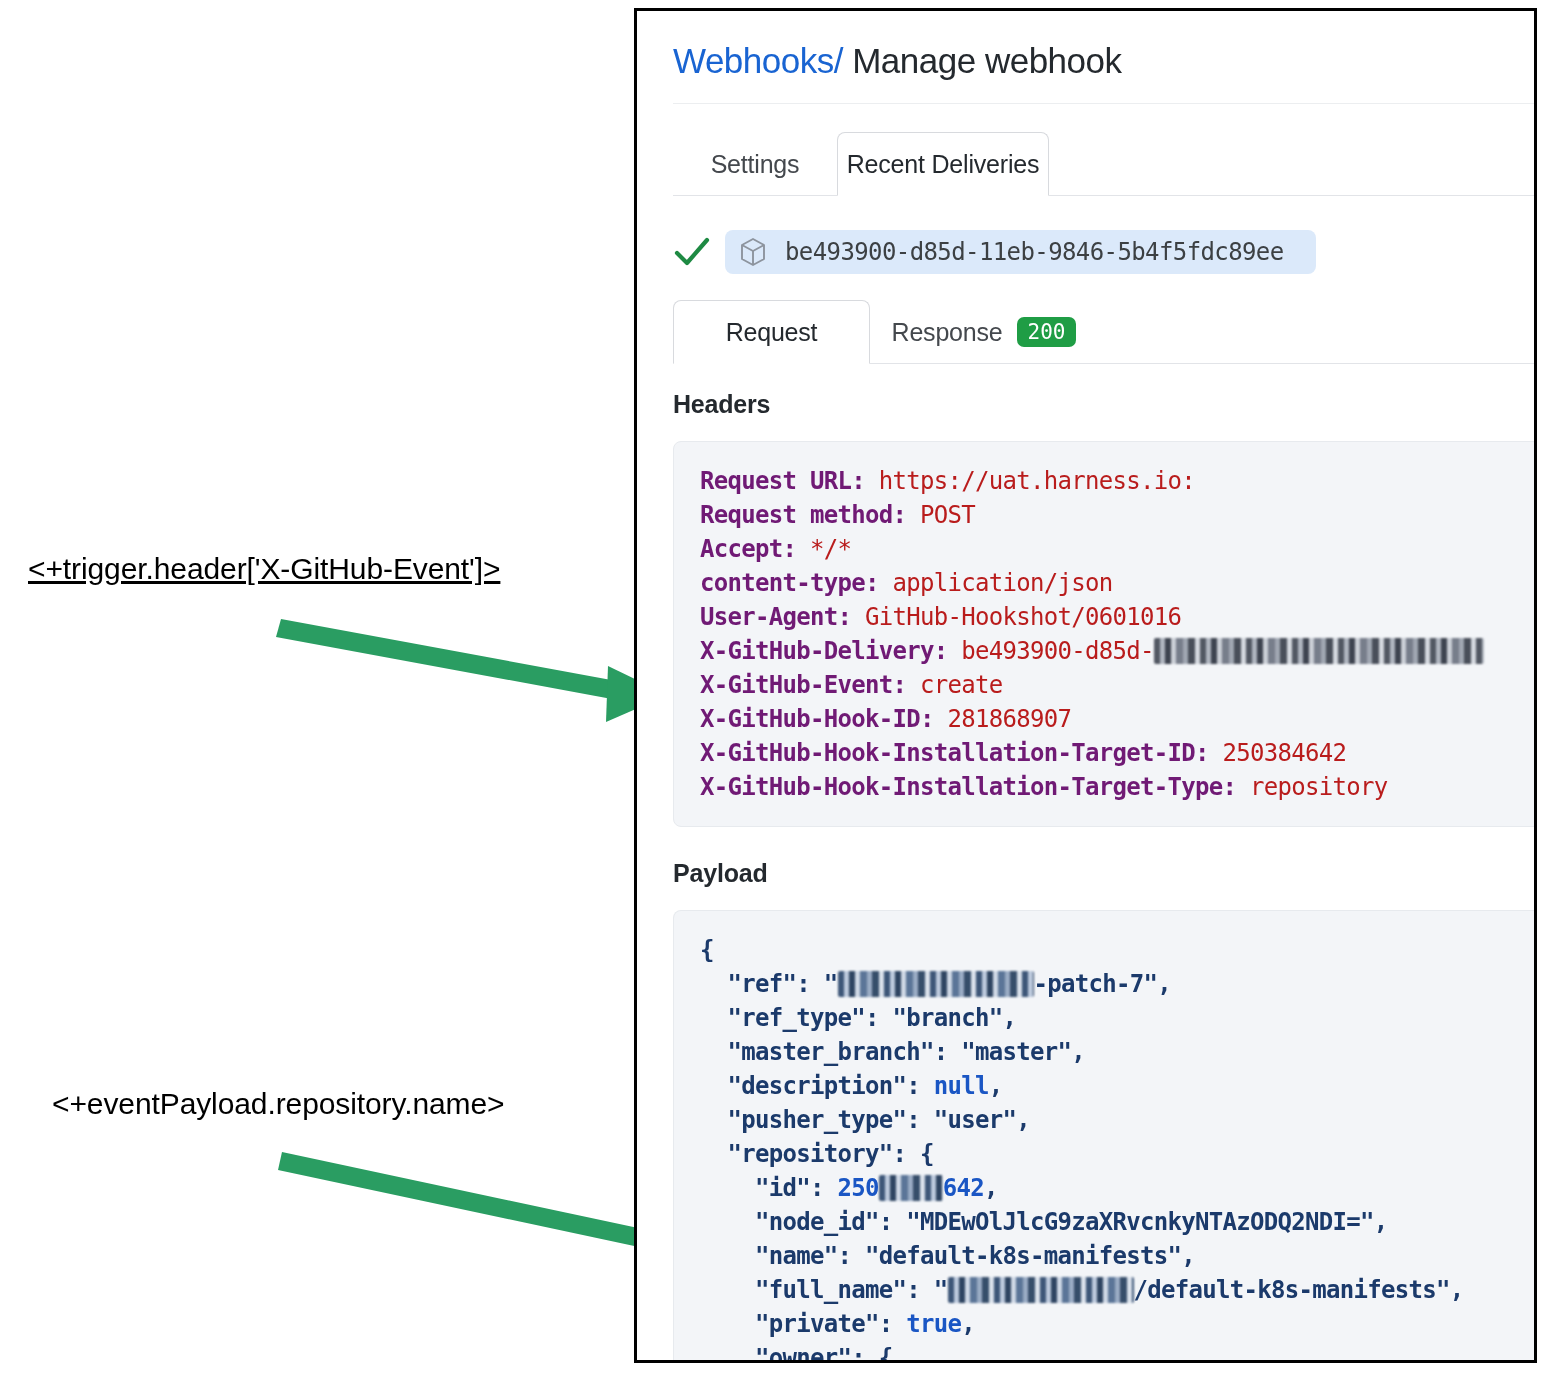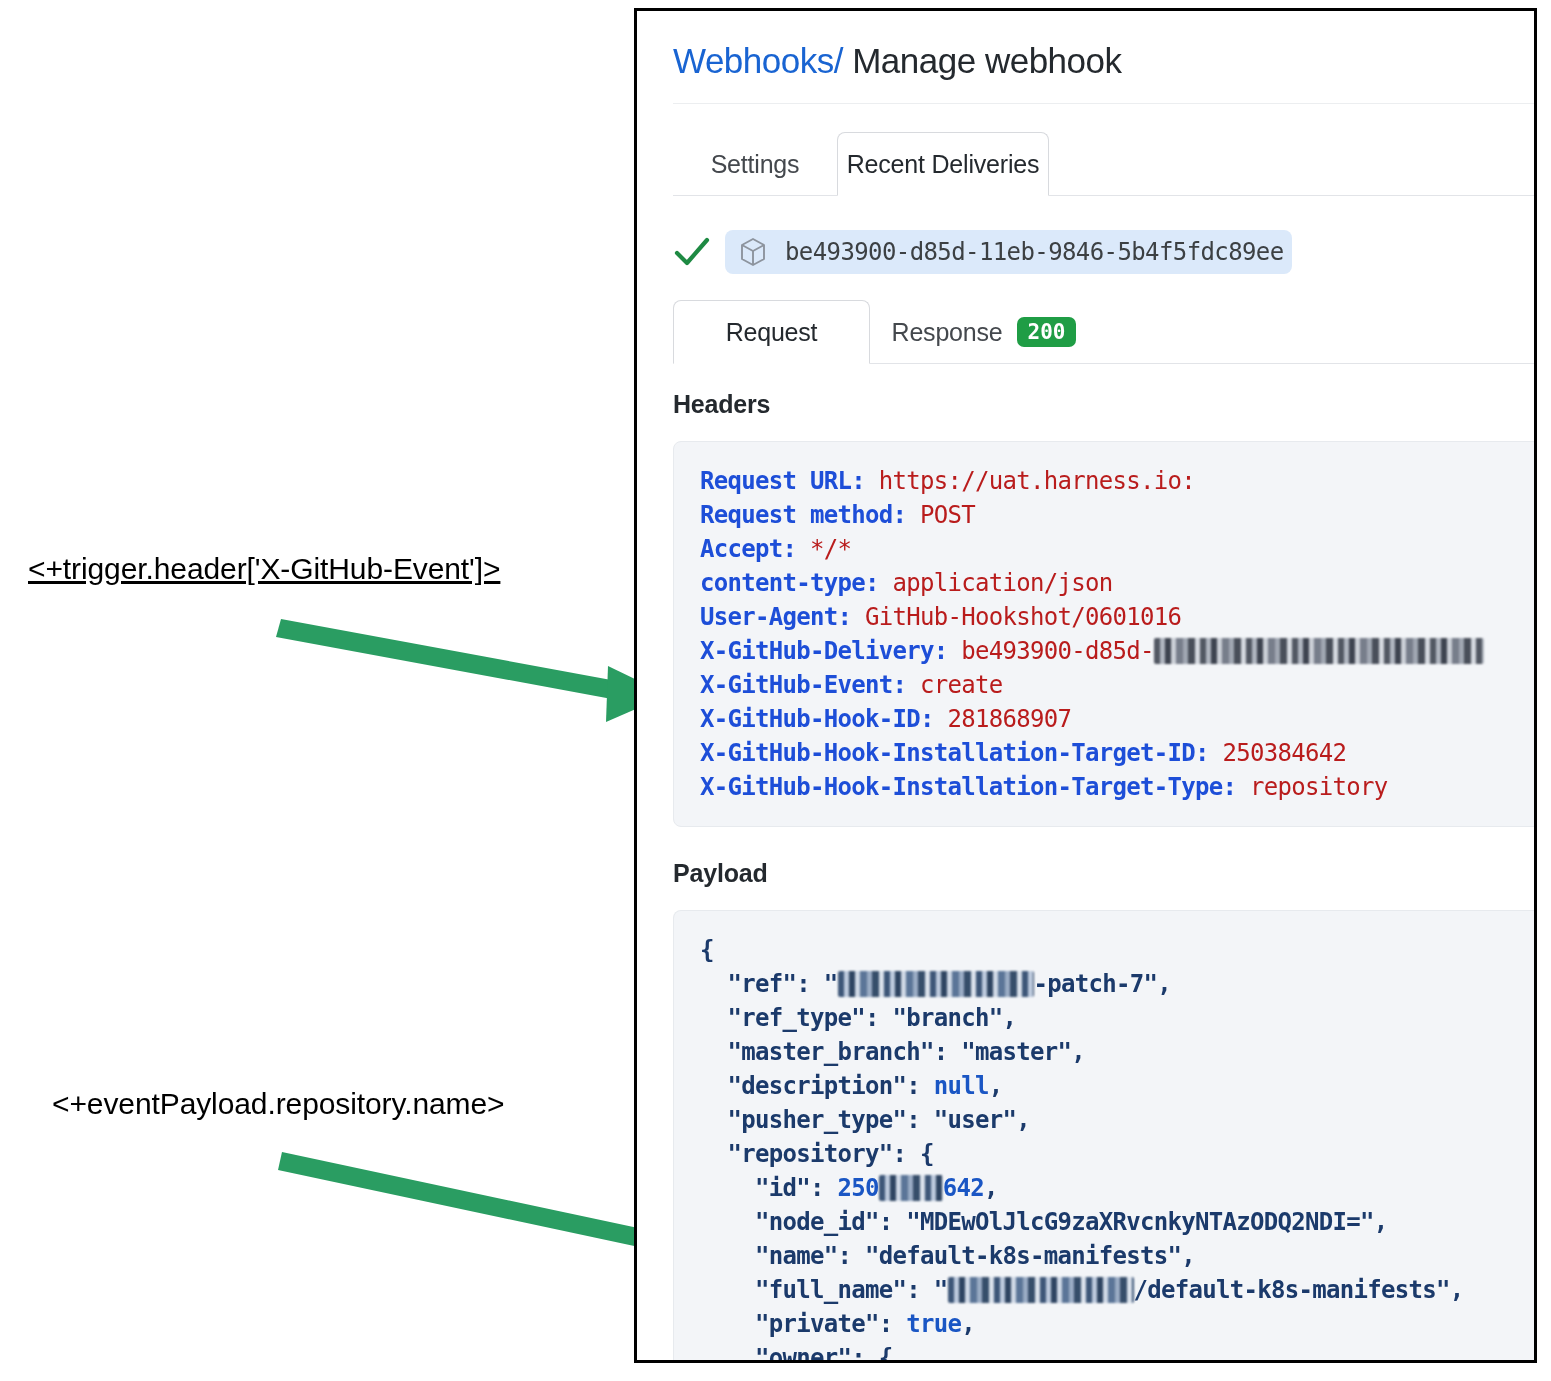--- a/index.html
+++ b/index.html
@@ -96,21 +96,21 @@
     display:flex;align-items:center;
     margin:34px 0 0 36px;
     height:44px;
   }
   .check-icon{width:38px;height:34px;flex:0 0 auto;}
   .delivery-chip{
     display:flex;align-items:center;
     background:#dbe9fa;
     border-radius:8px;
     height:44px;
-    padding:0 8px 0 14px;
+    padding:0 32px 0 14px;
     margin-left:14px;
     gap:18px;
   }
   .cube-icon{width:28px;height:30px;flex:0 0 auto;}
   .delivery-id{
     font-family:"DejaVu Sans Mono", monospace;
     font-size:24px;
     color:#3c4043;
     letter-spacing:-0.6px;
     white-space:nowrap;
@@ -127,21 +127,21 @@
     position:absolute;left:0;bottom:0;width:1010px;height:1px;background:#e2e4e8;
   }
   #tab-request{left:0;width:197px;}
   #tab-response{left:182px;width:258px;padding:0 0 0 0;}
   .status-badge{
     display:inline-block;
     background:#1f9d45;
     color:#ffffff;
     font-family:"DejaVu Sans Mono", monospace;
     font-size:21px;
-    font-weight:bold;
+    font-weight:normal;
     border-radius:7px;
     padding:5px 11px 4px 11px;
     margin-left:14px;
     line-height:1;
     letter-spacing:0px;
   }
 
   
   .section-title{
     margin:26px 0 0 36px;
@@ -160,21 +160,21 @@
     width:980px;
     box-sizing:border-box;
     padding:22px 0 22px 26px;
     font-family:"DejaVu Sans Mono", monospace;
     font-size:24px;
     line-height:34px;
     color:#24292e;
     letter-spacing:-0.7px;
     white-space:pre;
   }
-  .hdr-key{font-weight:bold;color:#1d4ed8;}
+  .hdr-key{font-weight:bold;color:#701a75;}
   .hdr-val{color:#b91c1c;}
   .redact{
     display:inline-block;
     vertical-align:-5px;
     height:26px;
     border-radius:2px;
     background:
       repeating-linear-gradient(90deg,
         #454b57 0 6px, #aab0bb 6px 11px, #2f3542 11px 17px,
         #c8ccd4 17px 22px, #6d7482 22px 29px, #9aa1ad 29px 34px,

